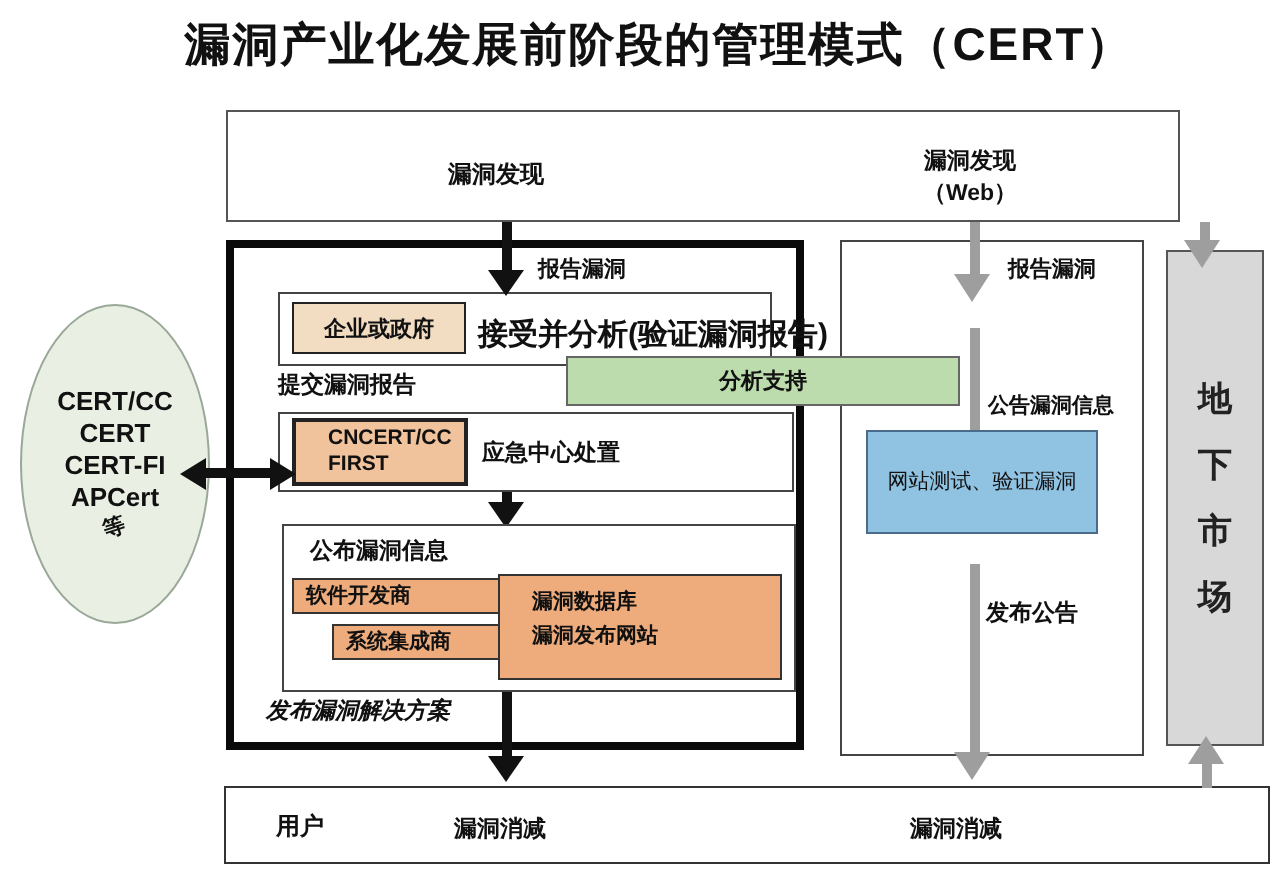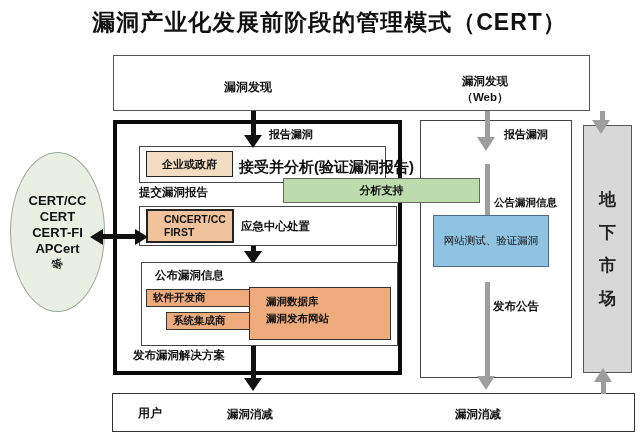--- a/index.html
+++ b/index.html
@@ -99,21 +99,21 @@
 
   <div class="box thinbox" style="left:141px;top:262px;width:257px;height:84px;"></div>
   <div class="lbl" style="left:155px;top:268px;font-size:11.5px;">公布漏洞信息</div>
   <div class="box" style="left:146px;top:289px;width:110px;height:18px;background:#eeab7c;border:1px solid #333;font-weight:bold;font-size:10.5px;display:flex;align-items:center;padding-left:6px;">软件开发商</div>
   <div class="box" style="left:146px;top:312px;width:97px;height:18px;background:#eeab7c;border:1px solid #333;font-weight:bold;font-size:10.5px;display:flex;align-items:center;padding-left:6px;margin-left:20px;">系统集成商</div>
   <div class="box" style="left:249px;top:287px;width:142px;height:53px;background:#eeab7c;border:1px solid #333;font-weight:bold;font-size:10.5px;line-height:1.6;padding:5px 0 0 16px;">
     <div>漏洞数据库</div>
     <div>漏洞发布网站</div>
   </div>
 
-  <div class="lbl" style="left:133px;top:348px;font-size:11.5px;">发布漏洞解决方案</div>
+  <div class="lbl" style="left:133px;top:348px;font-size:11.5px;font-style:italic;">发布漏洞解决方案</div>
 
   <div>
     <div class="shaft z5" style="left:251px;top:346px;width:5px;height:34px;background:#111;"></div>
     <div class="tri z5" style="left:244px;top:378px;border-left:9px solid transparent;border-right:9px solid transparent;border-top:13px solid #111;"></div>
   </div>
 
   <div class="box thinbox" style="left:420px;top:120px;width:152px;height:258px;"></div>
 
   <div>
     <div class="shaft z5" style="left:485px;top:111px;width:5px;height:28px;background:#9e9e9e;"></div>

